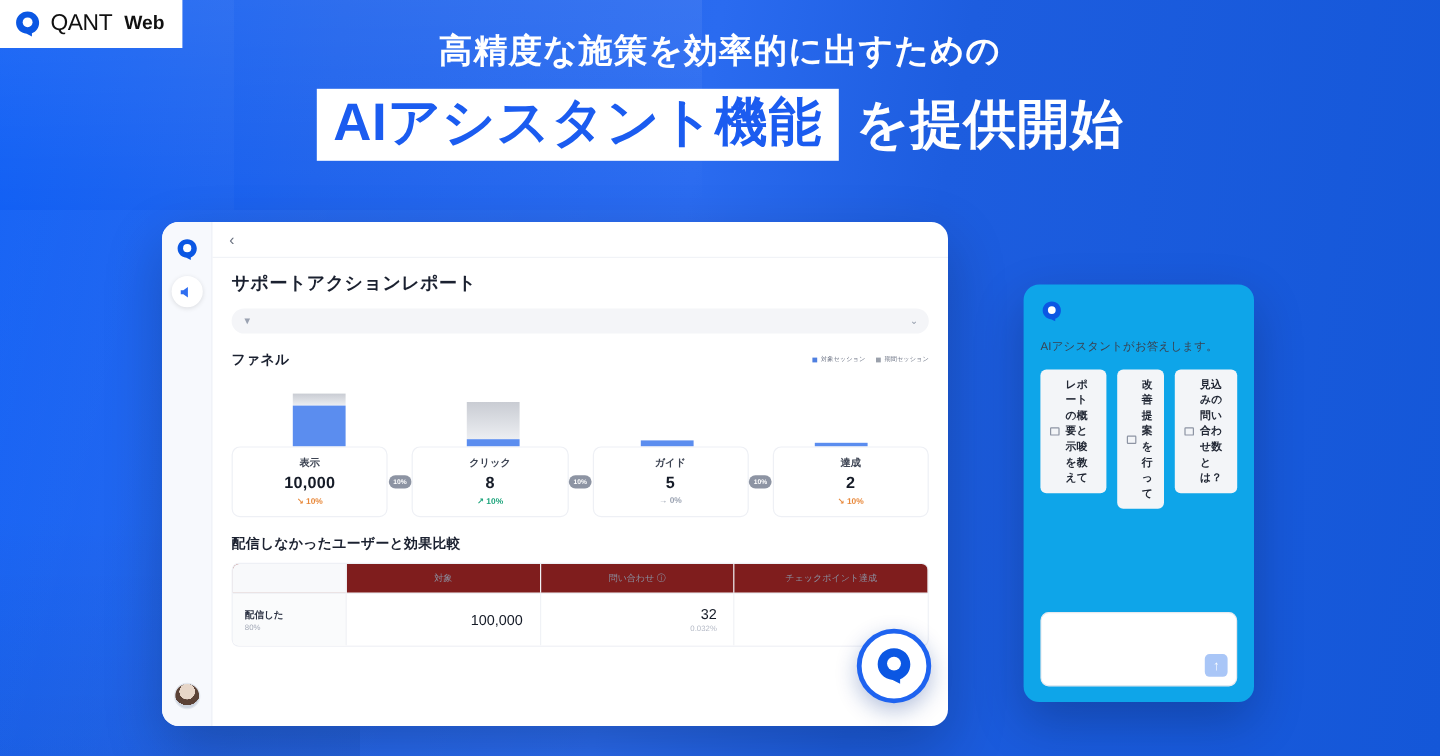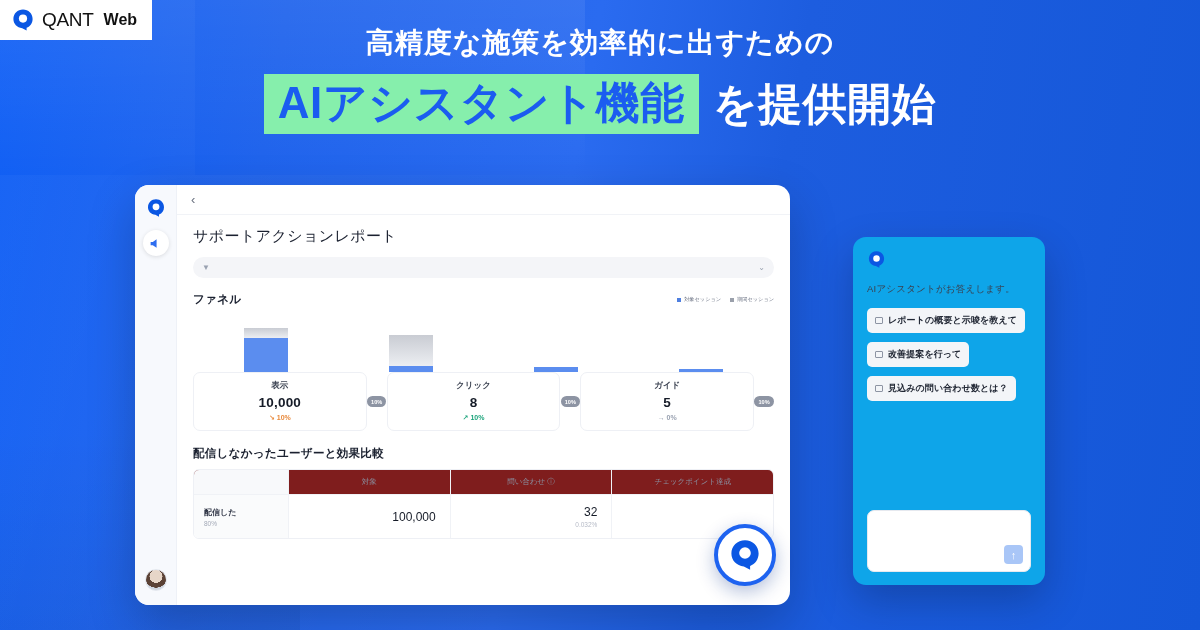--- a/index.html
+++ b/index.html
@@ -28,21 +28,21 @@
   .logo-mark { width:24px; height:24px; position:relative; }
   .logo-mark svg { display:block; }
   .logo-text { font-size:19px; font-weight:400; letter-spacing:-.3px; color:#111; }
   .logo-web { font-size:16px; font-weight:700; color:#111; margin-left:3px; }
 
   
   #headline { position:absolute; left:0; top:26px; width:1200px; text-align:center; z-index:30; }
   #hl-sub { color:#fff; font-size:28px; font-weight:700; letter-spacing:1px; line-height:1.2; }
   #hl-main { margin-top:14px; font-size:44px; font-weight:700; letter-spacing:.5px;
              color:#fff; display:flex; justify-content:center; align-items:center; }
-  #hl-hi { background:#86efac; color:#1b5cf0; padding:4px 14px 7px; line-height:1.12; }
+  #hl-hi { background:#ffffff; color:#1b5cf0; padding:4px 14px 7px; line-height:1.12; }
   #hl-rest { margin-left:14px; line-height:1.12; }
 
   
   #dash { position:absolute; left:135px; top:185px; width:655px; height:420px;
           background:#fff; border-radius:14px; overflow:hidden; display:flex;
           box-shadow:0 18px 48px rgba(0,0,0,.22); z-index:20; }
   #dash-rail { width:42px; background:#f7f9fd; border-right:1px solid #eef1f7;
           display:flex; flex-direction:column; align-items:center; padding-top:10px; position:relative; }
   .rail-ico { width:26px; height:26px; border-radius:50%; display:flex;
           align-items:center; justify-content:center; margin-bottom:9px; }
@@ -50,21 +50,21 @@
   #rail-avatar { position:absolute; bottom:14px; left:10px; width:22px; height:22px;
           border-radius:50%; overflow:hidden;
           background:radial-gradient(circle at 50% 32%,#e7d6c8 0 38%,#5b4236 39% 66%,#cfd6e0 67%);
           border:1px solid #e3e7ee; }
 
   #dash-body { flex:1; display:flex; flex-direction:column; }
   #dash-top { height:30px; border-bottom:1px solid #f1f3f7; display:flex; align-items:center; padding-left:14px; }
   #back-chev { font-size:13px; color:#6b7280; }
   #dash-main { flex:1; padding:12px 16px 0 16px; overflow:hidden; }
 
-  #rep-title { font-size:15px; font-weight:400; color:#1b2130; letter-spacing:.4px; }
+  #rep-title { font-size:15px; font-weight:700; color:#1b2130; letter-spacing:.4px; }
   #filter-bar { margin-top:11px; height:21px; background:#f4f5f8; border-radius:11px;
           display:flex; align-items:center; justify-content:space-between; padding:0 9px; }
   .tiny-ico { font-size:8px; color:#9aa2b1; }
 
   #funnel-head { margin-top:14px; display:flex; align-items:center; justify-content:space-between; }
   #funnel-title { font-size:11.5px; font-weight:700; color:#1b2130; letter-spacing:.3px; }
   #legend { display:flex; gap:9px; }
   .lg { display:flex; align-items:center; gap:3px; font-size:5.2px; color:#6d7485; }
   .lg-sw { width:4px; height:4px; }
 
@@ -108,21 +108,21 @@
 
   
   #connectors { position:absolute; inset:0; z-index:22; pointer-events:none; }
 
   
   #ai { position:absolute; left:853px; top:237px; width:192px; height:348px;
         background:#0ea5e9; border-radius:13px; z-index:30; padding:13px 14px;
         box-shadow:0 16px 42px rgba(0,0,0,.22); display:flex; flex-direction:column; }
   #ai-logo { width:19px; height:19px; }
   #ai-intro { margin-top:14px; font-size:9.5px; color:#3a4150; letter-spacing:.2px; }
-  #ai-chips { margin-top:12px; display:flex; flex-direction:column; gap:9px;align-items:center; }
+  #ai-chips { margin-top:12px; display:flex; flex-direction:row; gap:9px;align-items:center; }
   .chip { background:#f3f5f8; border-radius:5px; padding:6px 8px; display:flex;
           align-items:center; gap:5px; align-self:flex-start; }
   .chip-ico { width:8px; height:7px; border:1px solid #8d94a3; border-radius:1px; flex:none; }
   .chip-tx { font-size:9px; font-weight:700; color:#222835; letter-spacing:.1px; }
   #ai-input { margin-top:auto; height:62px; border:1px solid #e6e9ef; border-radius:7px;
           position:relative; background:#fff; }
   #ai-send { position:absolute; right:7px; bottom:7px; width:19px; height:19px;
           border-radius:4px; background:#a9c6f7; color:#fff; font-size:11px;
           display:flex; align-items:center; justify-content:center; }
 </style>
@@ -245,20 +245,25 @@
             <span class="conv-pill">10%</span>
           </div>
           <div class="fcard">
             <div class="fc-label">ガイド</div>
             <div class="fc-val">5</div>
             <div class="fc-delta d-flat">→ 0%</div>
           </div>
           <div class="conv">
             <span class="conv-pill">10%</span>
           </div>
+          <div class="fcard">
+            <div class="fc-label">達成</div>
+            <div class="fc-val">2</div>
+            <div class="fc-delta d-down">↘ 10%</div>
+          </div>
         </div>
 
       <div id="tbl-title">配信しなかったユーザーと効果比較</div>
       <div id="tbl">
         <div id="tbl-head">
           <div class="c0 c0h"></div>
           <div class="c1 c-center">
             <span class="th">対象</span>
           </div>
           <div class="c2 c-center">

